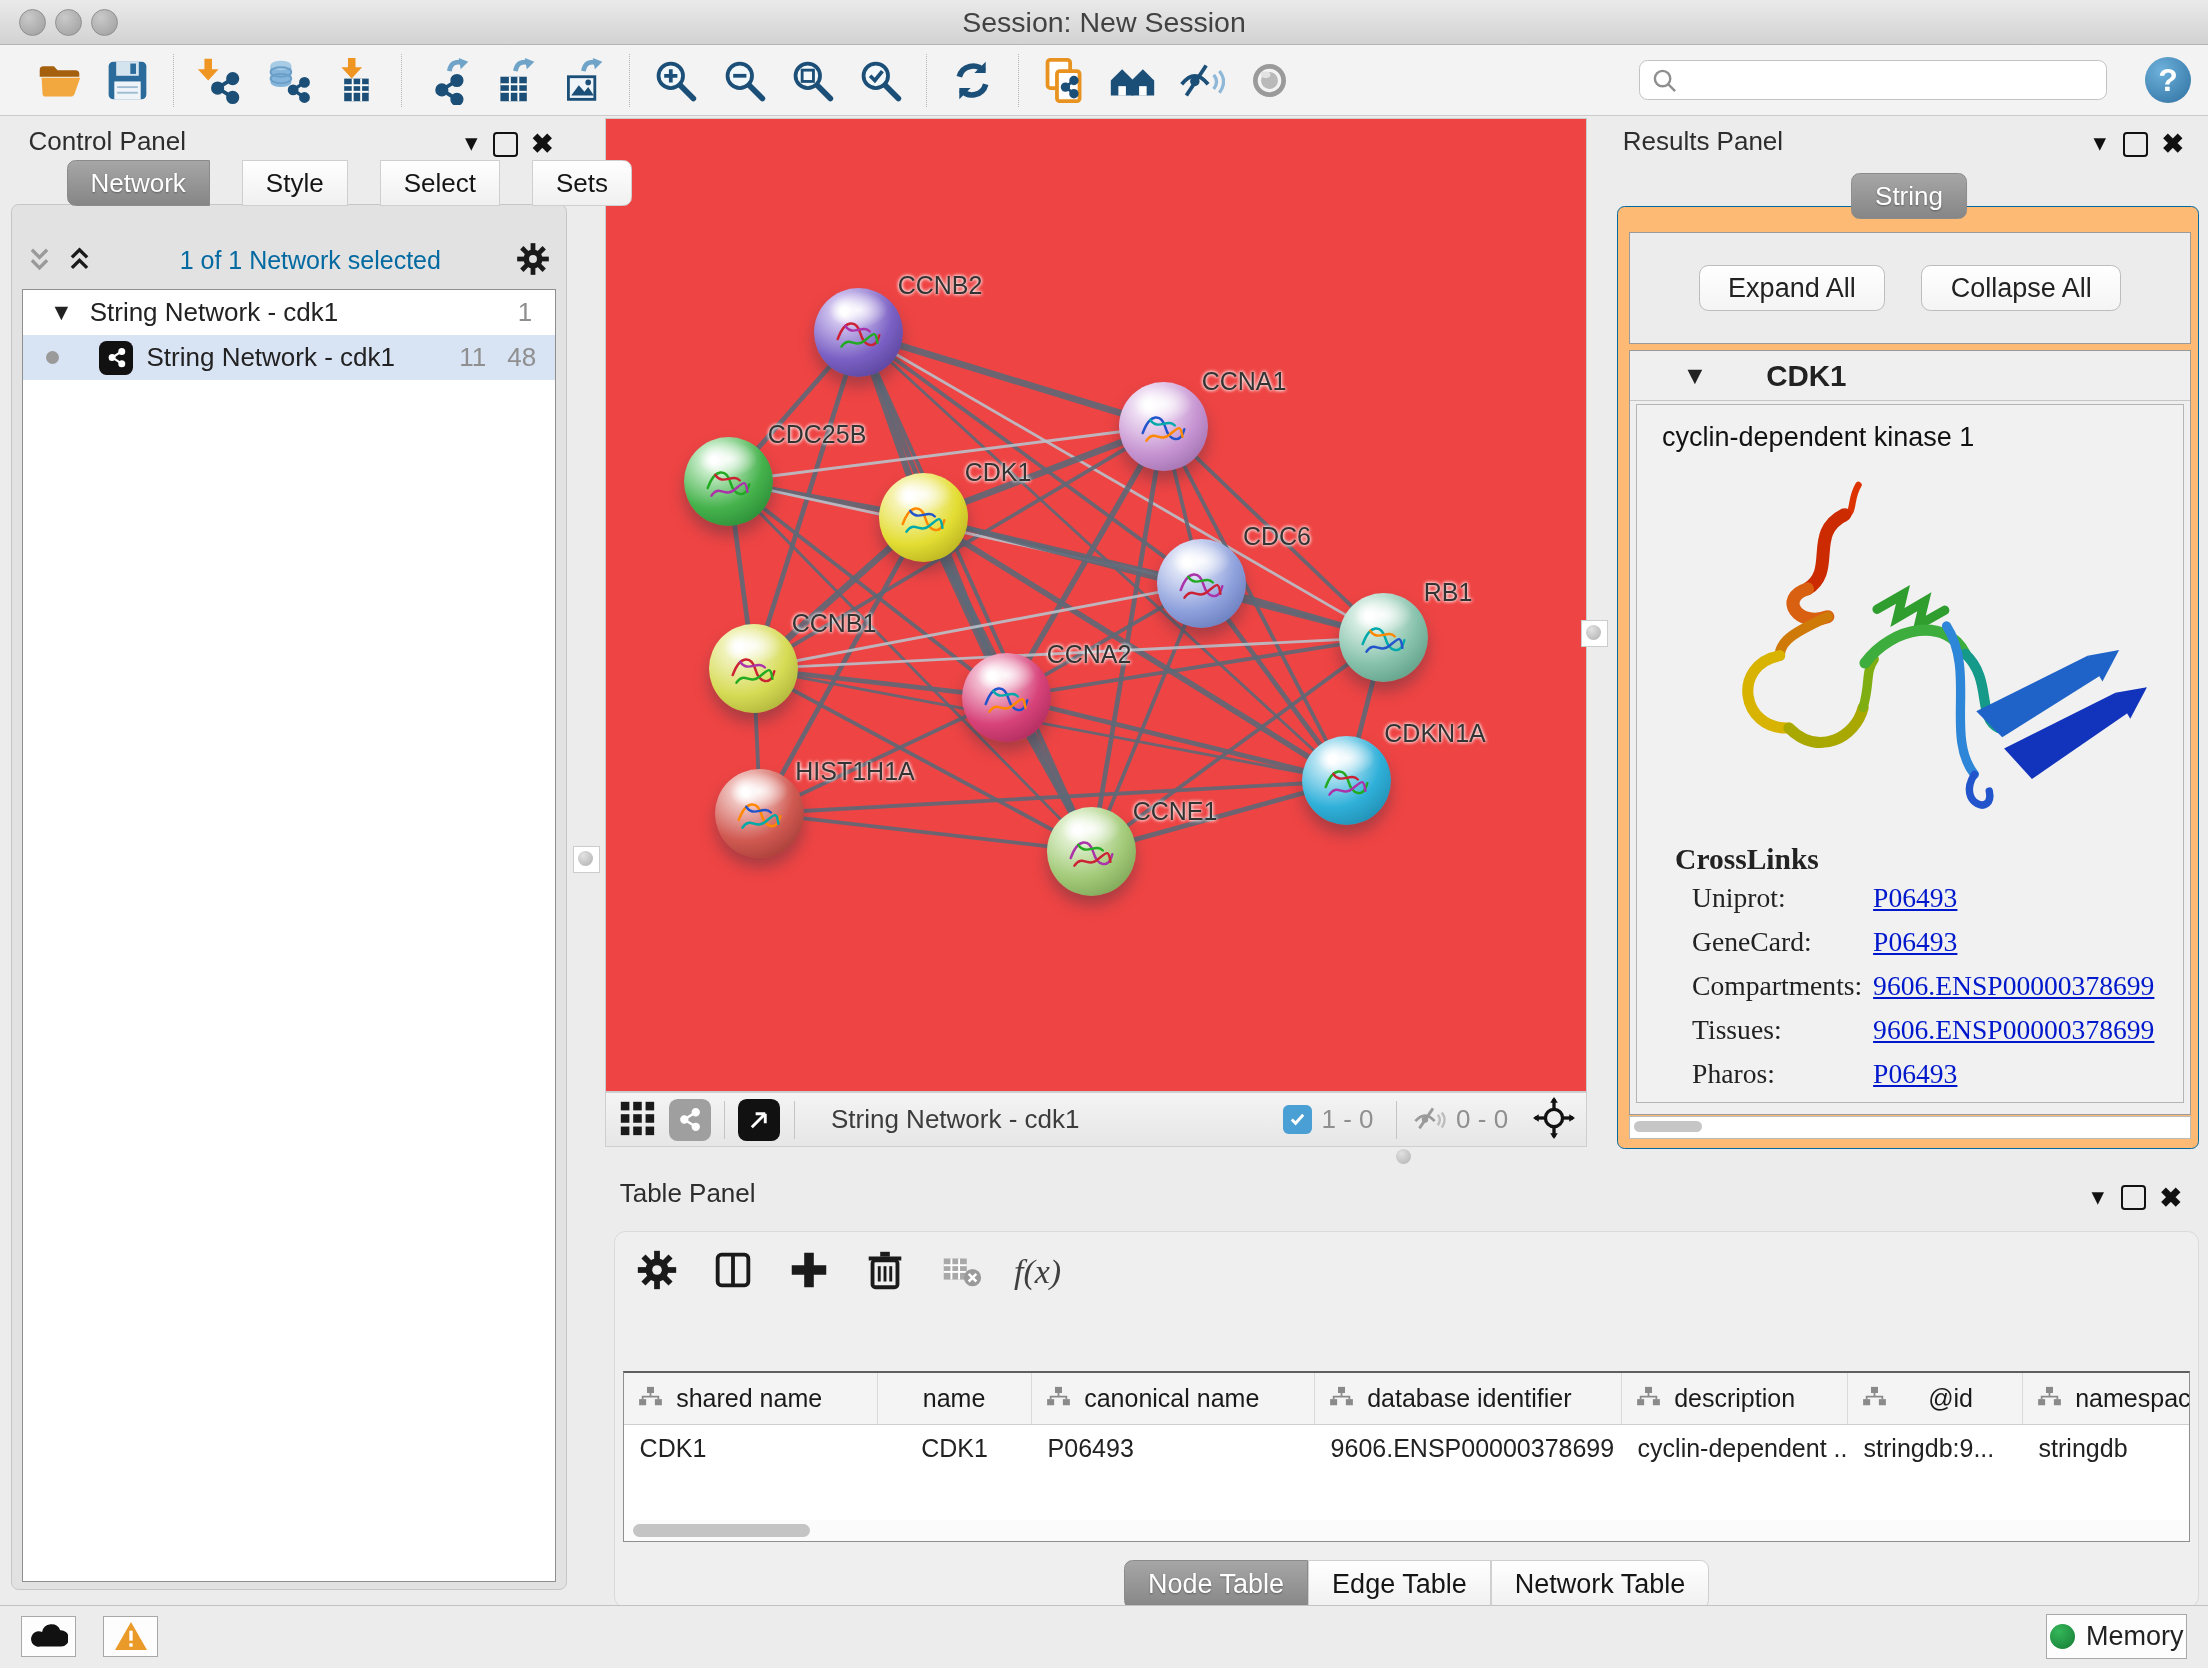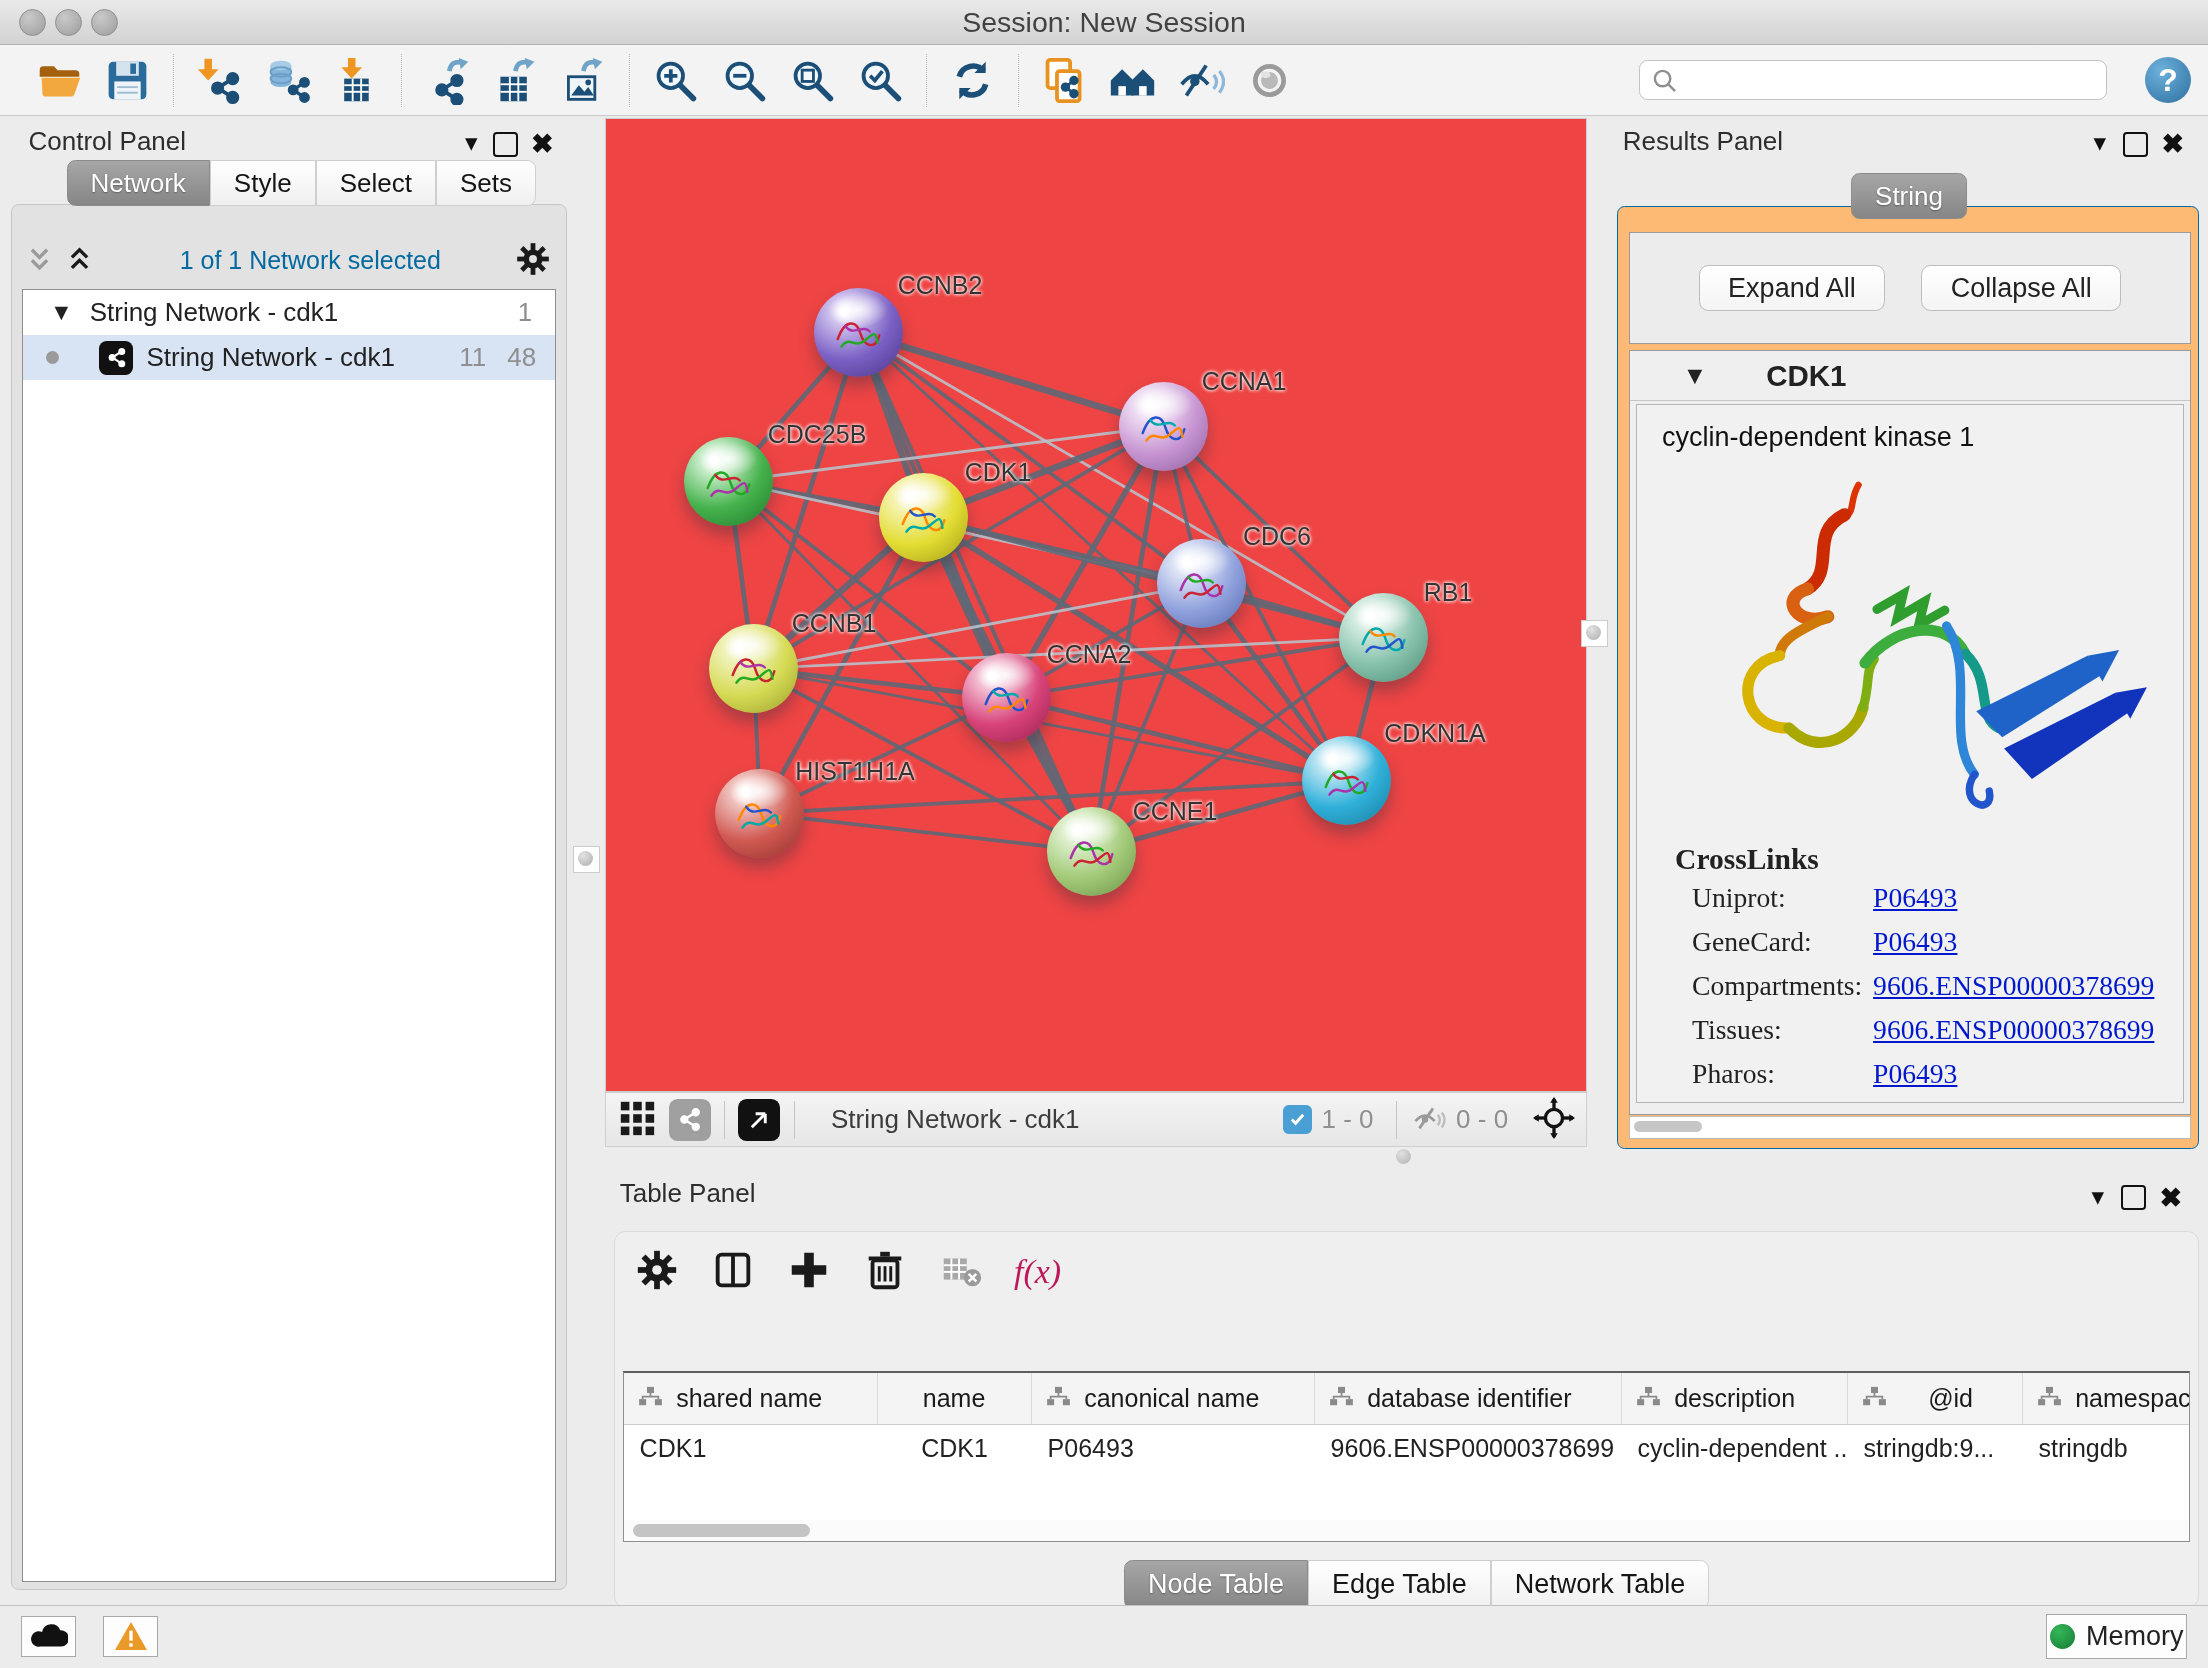--- a/index.html
+++ b/index.html
@@ -30,21 +30,21 @@
   .pc.sq{width:21px;height:21px;border:2.9px solid #111;border-radius:3.8px;top:9.5px;}
   .pc.xx{font-size:27px;color:#111;font-weight:bold;}
   .tab{height:44px;padding:0 23px;font-size:26px;display:flex;align-items:center;
     background:linear-gradient(#ffffff,#f0f0f0);border:1px solid #cfcfcf;color:#151515;}
   .tab.active{background:linear-gradient(#a6a6a6,#868686);color:#fff;border-color:#8b8b8b;
     text-shadow:0 1px 1.9px rgba(0,0,0,.35);}
   .tabs .tab:first-child{border-radius:8.6px 0 0 8.6px;}
   .tabs .tab:last-child{border-radius:0 8.6px 8.6px 0;}
   
   #control-panel{position:absolute;left:9.5px;top:122px;width:559px;height:1470px;}
-  #cp-tabs{position:absolute;top:38px;left:57px;display:flex;z-index:2;}
+  #cp-tabs{position:absolute;top:38px;left:57px;display:flex;z-index:2;gap:32px;}
   #cp-body{position:absolute;left:1.9px;right:1.9px;top:82px;bottom:1.9px;background:#e2e2e2;
     border:1px solid #c6c6c6;border-radius:7.6px;}
   #cp-status{position:absolute;top:34px;left:13.3px;right:13.3px;height:42px;display:flex;align-items:center;}
   #cp-status .lbl{flex:1;text-align:center;font-size:25px;color:#0369a1;}
   #cp-list{position:absolute;left:9.5px;right:9.5px;top:84px;bottom:7.6px;background:#fff;border:1px solid #8f8f8f;}
   .trow{height:45px;display:flex;align-items:center;font-size:26px;}
   .trow .cnt{color:#8f8f8f;}
   .trow.sel{background:#d8e3f4;}
   .sharebox{width:34px;height:34px;border-radius:7.6px;background:#111;display:flex;align-items:center;justify-content:center;}
   
@@ -82,21 +82,21 @@
   #xl-head{font-size:29.5px;font-weight:bold;}
   .xrow{display:grid;grid-template-columns:181px auto;font-size:27.6px;line-height:44px;margin-left:17px;}
   .xrow a{color:#0018cc;text-decoration:underline;}
   #rp-scroll{position:absolute;left:11.4px;right:7.6px;top:909px;height:23px;background:#fff;border:1px solid #bbb;box-sizing:border-box;}
   #rp-scroll .pill{position:absolute;left:3.8px;top:3.8px;width:68px;height:11.4px;border-radius:5.7px;background:#c6c6c6;}
   
   #table-panel{position:absolute;left:614px;top:1172px;width:1585px;height:436px;}
   #tp-box{position:absolute;left:0;right:0;top:59px;bottom:0;background:#efefef;border:1px solid #dadada;border-radius:11.4px;}
   #tp-icons{position:absolute;left:19px;top:15px;display:flex;gap:30px;align-items:center;}
   #tp-icons svg{width:46px;height:46px;}
-  #fx{font-family:"Liberation Serif",serif;font-style:italic;font-size:34px;color:#be185d;}
+  #fx{font-family:"Liberation Serif",serif;font-style:italic;font-size:34px;color:#404040;}
   #tblwrap{position:absolute;left:7.6px;right:7.6px;top:139px;height:171px;background:#fff;
     border:1px solid #8f8f8f;border-top:2.9px solid #5f5f5f;box-sizing:border-box;overflow:hidden;}
   #thead{height:51px;background:#f4f4f4;border-bottom:1px solid #cfcfcf;white-space:nowrap;}
   .th{display:inline-flex;align-items:center;height:51px;border-right:1px solid #dadada;box-sizing:border-box;font-size:25px;color:#1a1a1a;}
   .th .ticon{margin:0 13.3px 0 14.3px;}
   .th.noicon{justify-content:center;}
   #trowdata{height:46px;white-space:nowrap;}
   .td{display:inline-block;font-size:25px;line-height:46px;padding-left:16px;box-sizing:border-box;overflow:hidden;text-overflow:clip;}
   .td.center{text-align:center;padding-left:0;}
   #tscroll{position:absolute;left:0;right:0;bottom:0;height:21px;background:#fbfbfb;}

